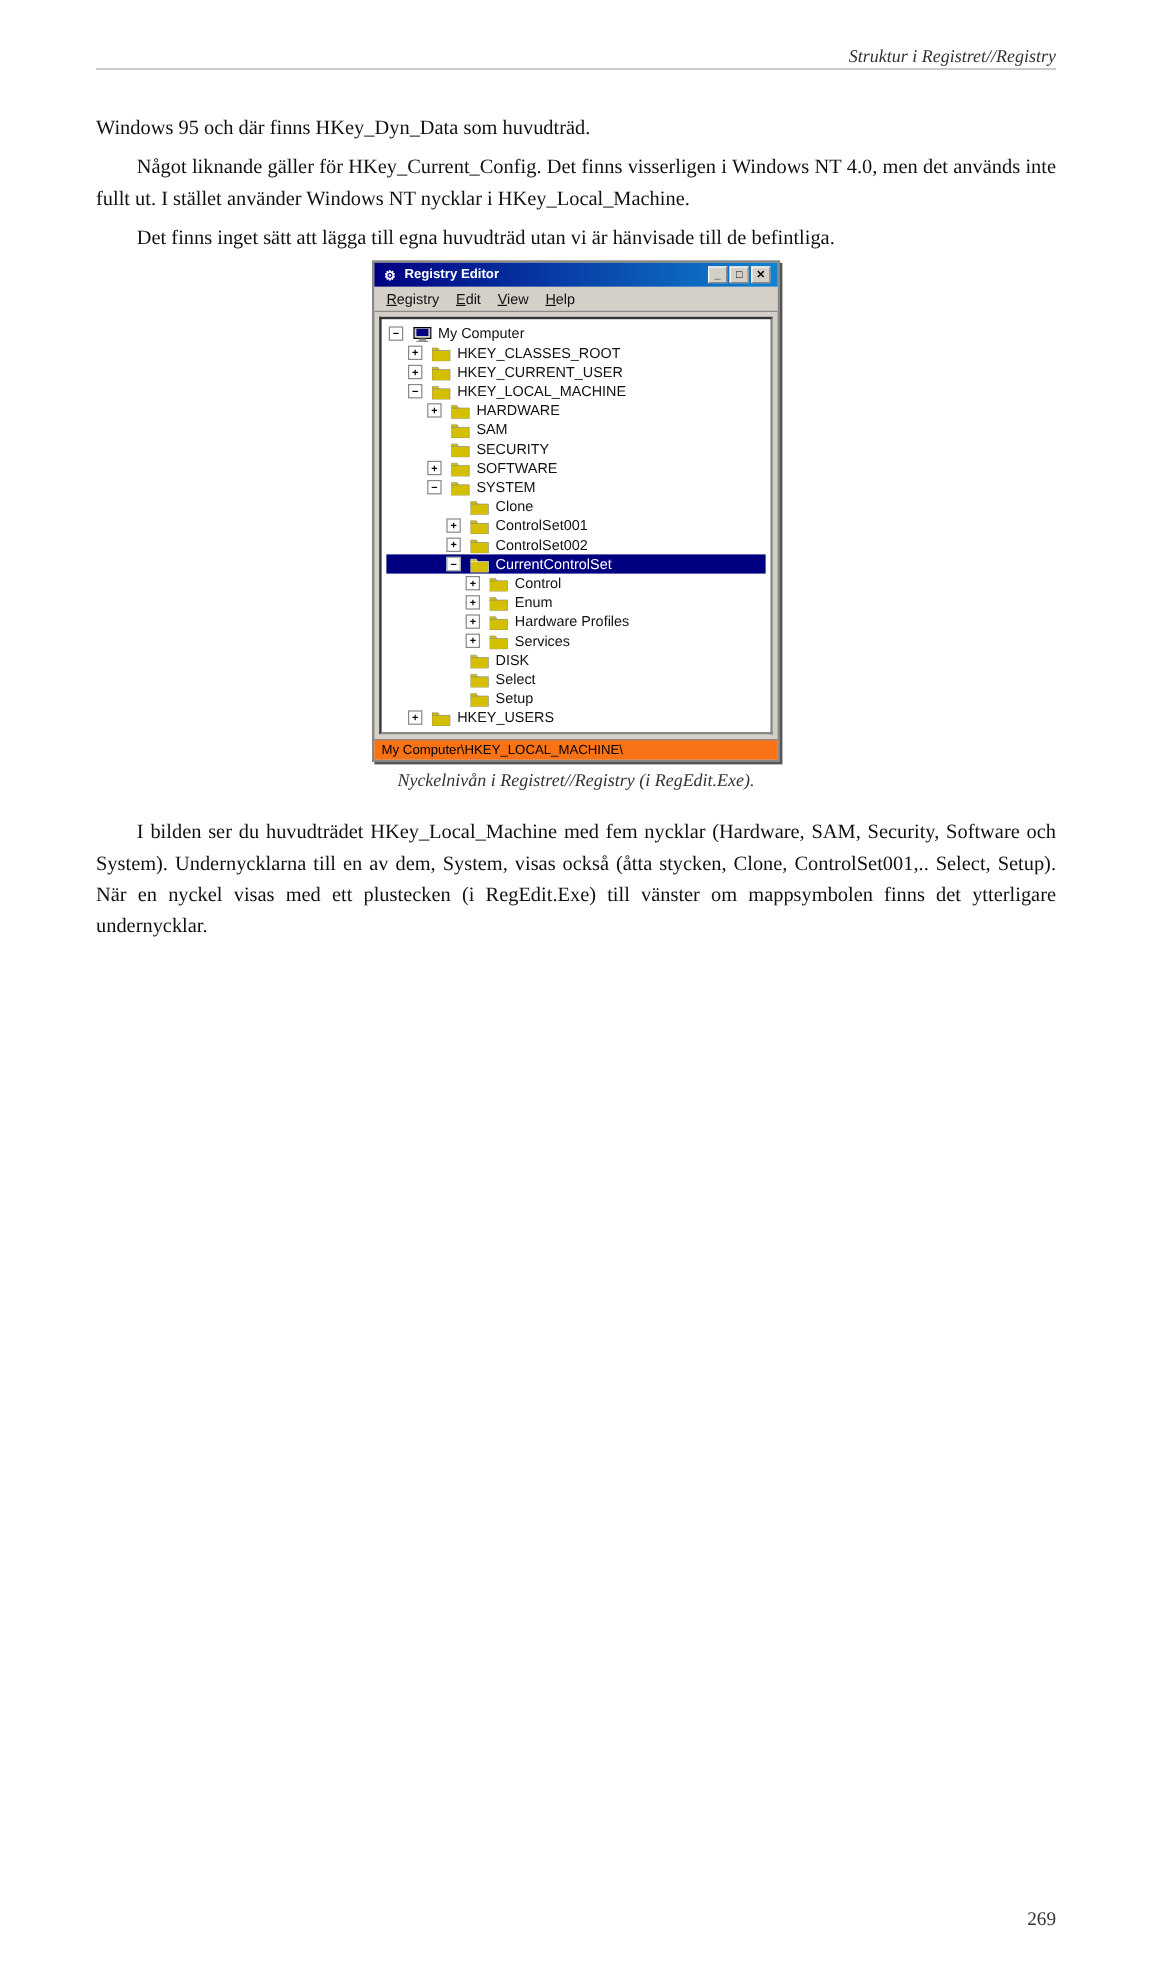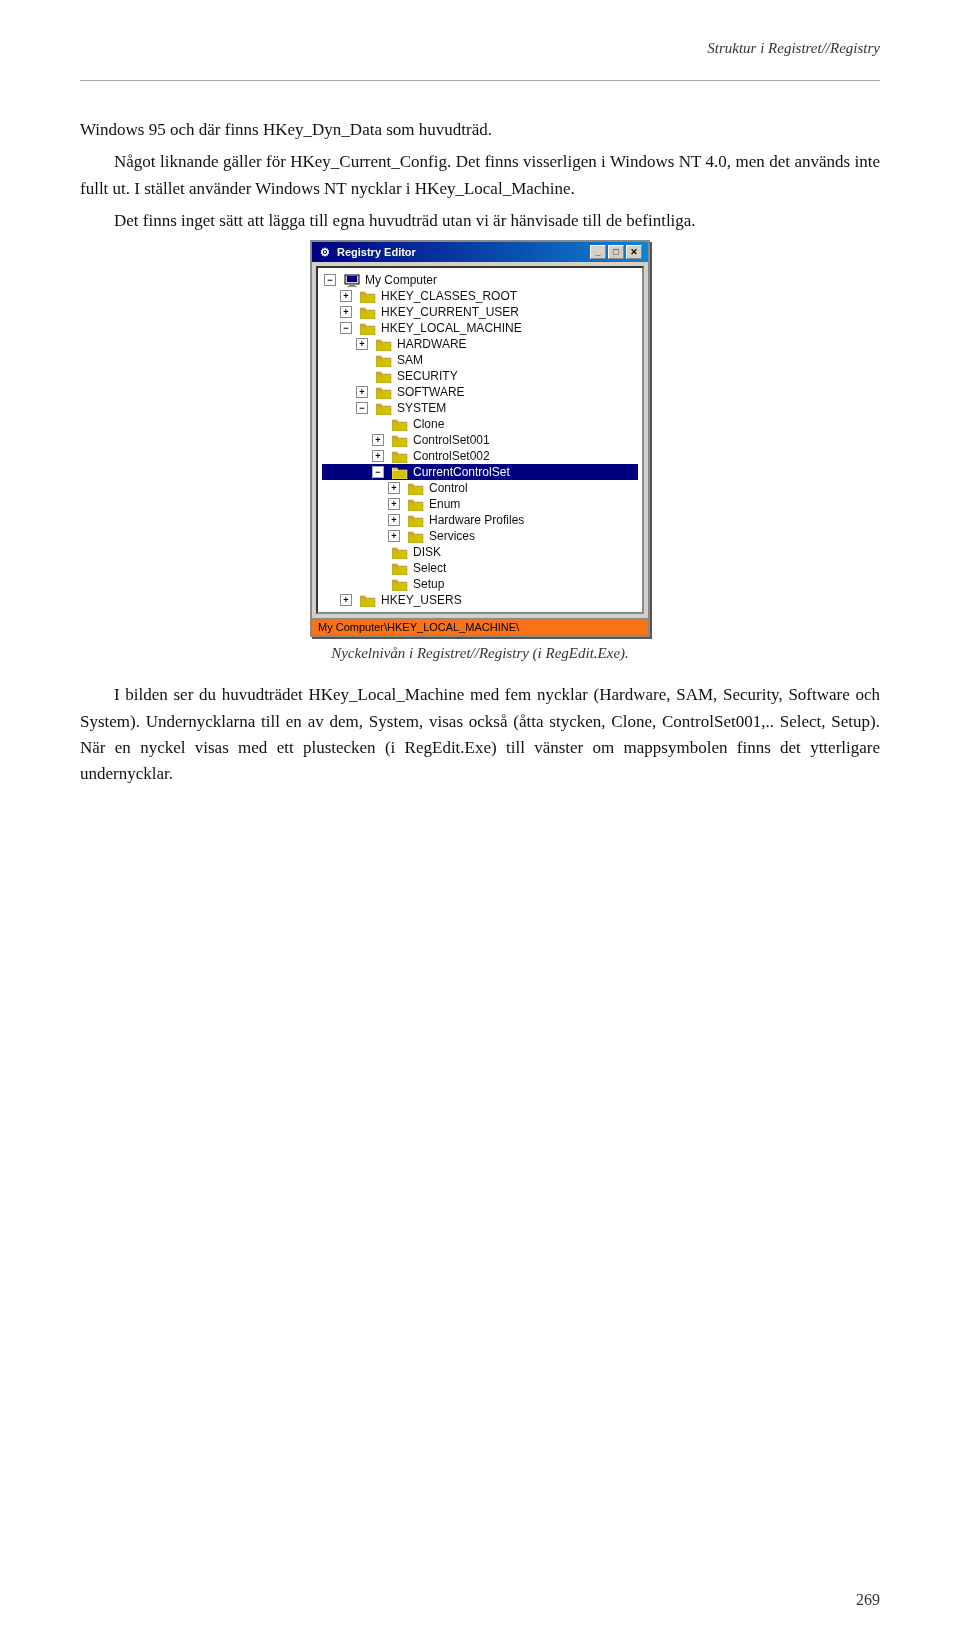--- a/index.html
+++ b/index.html
@@ -19,21 +19,21 @@
       min-height: 1639px;
       padding: 40px 80px 60px 80px;
       position: relative;
     }
 
     .header-line {
       text-align: right;
       font-size: 15px;
       color: #333;
       border-bottom: 1px solid #aaa;
-      padding-bottom: 23px;
+      padding-bottom: 0;
       margin-bottom: 36px;
       font-style: italic;
     }
 
     .body-text {
       font-size: 17px;
       line-height: 1.55;
       color: #111;
       margin-bottom: 0;
       text-align: justify;
@@ -224,20 +224,26 @@
         <span class="regedit-icon">⚙</span>
         <span>Registry Editor</span>
       </div>
       <div class="regedit-controls">
         <div class="title-btn">_</div>
         <div class="title-btn">□</div>
         <div class="title-btn">✕</div>
       </div>
     </div>
 
+    <div class="regedit-menubar">
+      <span class="menu-item"><span class="underline">R</span>egistry</span>
+      <span class="menu-item"><span class="underline">E</span>dit</span>
+      <span class="menu-item"><span class="underline">V</span>iew</span>
+      <span class="menu-item"><span class="underline">H</span>elp</span>
+    </div>
 
     <div class="regedit-body">
 
       <div class="tree-item" style="padding-left:2px;">
         <span class="expand-btn">−</span>
         <span style="width:4px;display:inline-block;"></span>
 
         <svg width="16" height="13" viewBox="0 0 16 13">
           <rect x="1" y="1" width="14" height="9" fill="#d4d0c8" stroke="#000" stroke-width="1"></rect>
           <rect x="3" y="2" width="10" height="6" fill="#000080"></rect>

